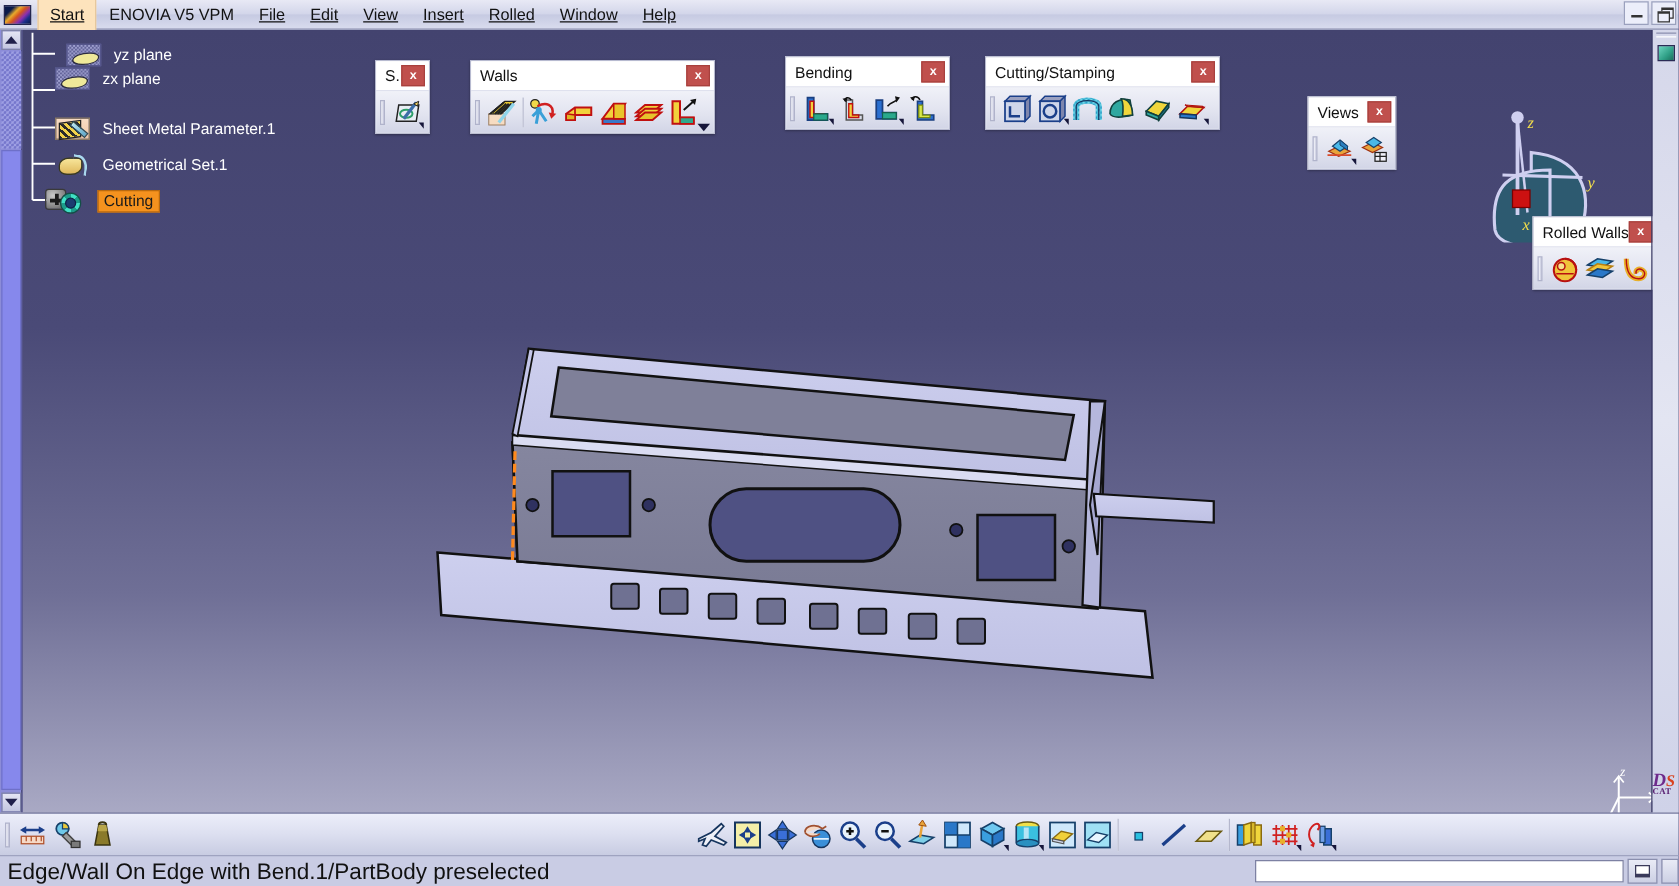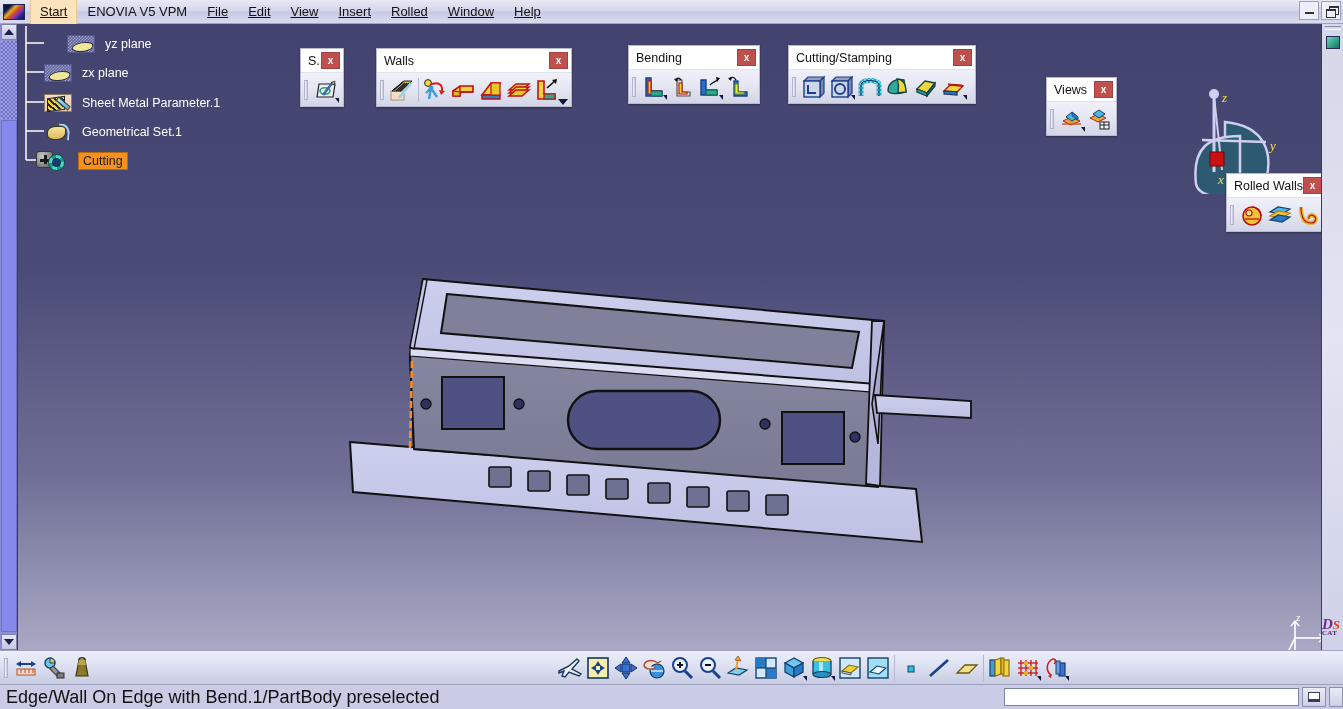--- a/index.html
+++ b/index.html
@@ -386,26 +386,26 @@
     <div class="tree">
       <svg width="240" height="160" style="position:absolute;left:0;top:0;pointer-events:none">
         <line x1="8" y1="0" x2="8" y2="134" stroke="#fff" stroke-width="1.5"></line>
         <line x1="8" y1="17" x2="26" y2="17" stroke="#fff" stroke-width="1.5"></line>
         <line x1="8" y1="46" x2="26" y2="46" stroke="#fff" stroke-width="1.5"></line>
         <line x1="8" y1="76" x2="26" y2="76" stroke="#fff" stroke-width="1.5"></line>
         <line x1="8" y1="105" x2="26" y2="105" stroke="#fff" stroke-width="1.5"></line>
         <line x1="8" y1="134" x2="26" y2="134" stroke="#fff" stroke-width="1.5"></line>
       </svg>
 
-      <div class="tree-row" style="left:26px; top:7px;padding-left:23px;">
+      <div class="tree-row" style="left:12px; top:7px;padding-left:23px;">
         <div class="tree-ico ico-plane"></div>
         <div class="tree-label">yz plane</div>
       </div>
 
-      <div class="tree-row" style="left:26px; top:36px;">
+      <div class="tree-row" style="left:26px; top:26px;">
         <div class="tree-ico ico-plane"></div>
         <div class="tree-label">zx plane</div>
       </div>
 
       <div class="tree-row" style="left:26px; top:66px;">
         <div class="tree-ico ico-smp"></div>
         <div class="tree-label">Sheet Metal Parameter.1</div>
       </div>
 
       <div class="tree-row" style="left:26px; top:95px;">

